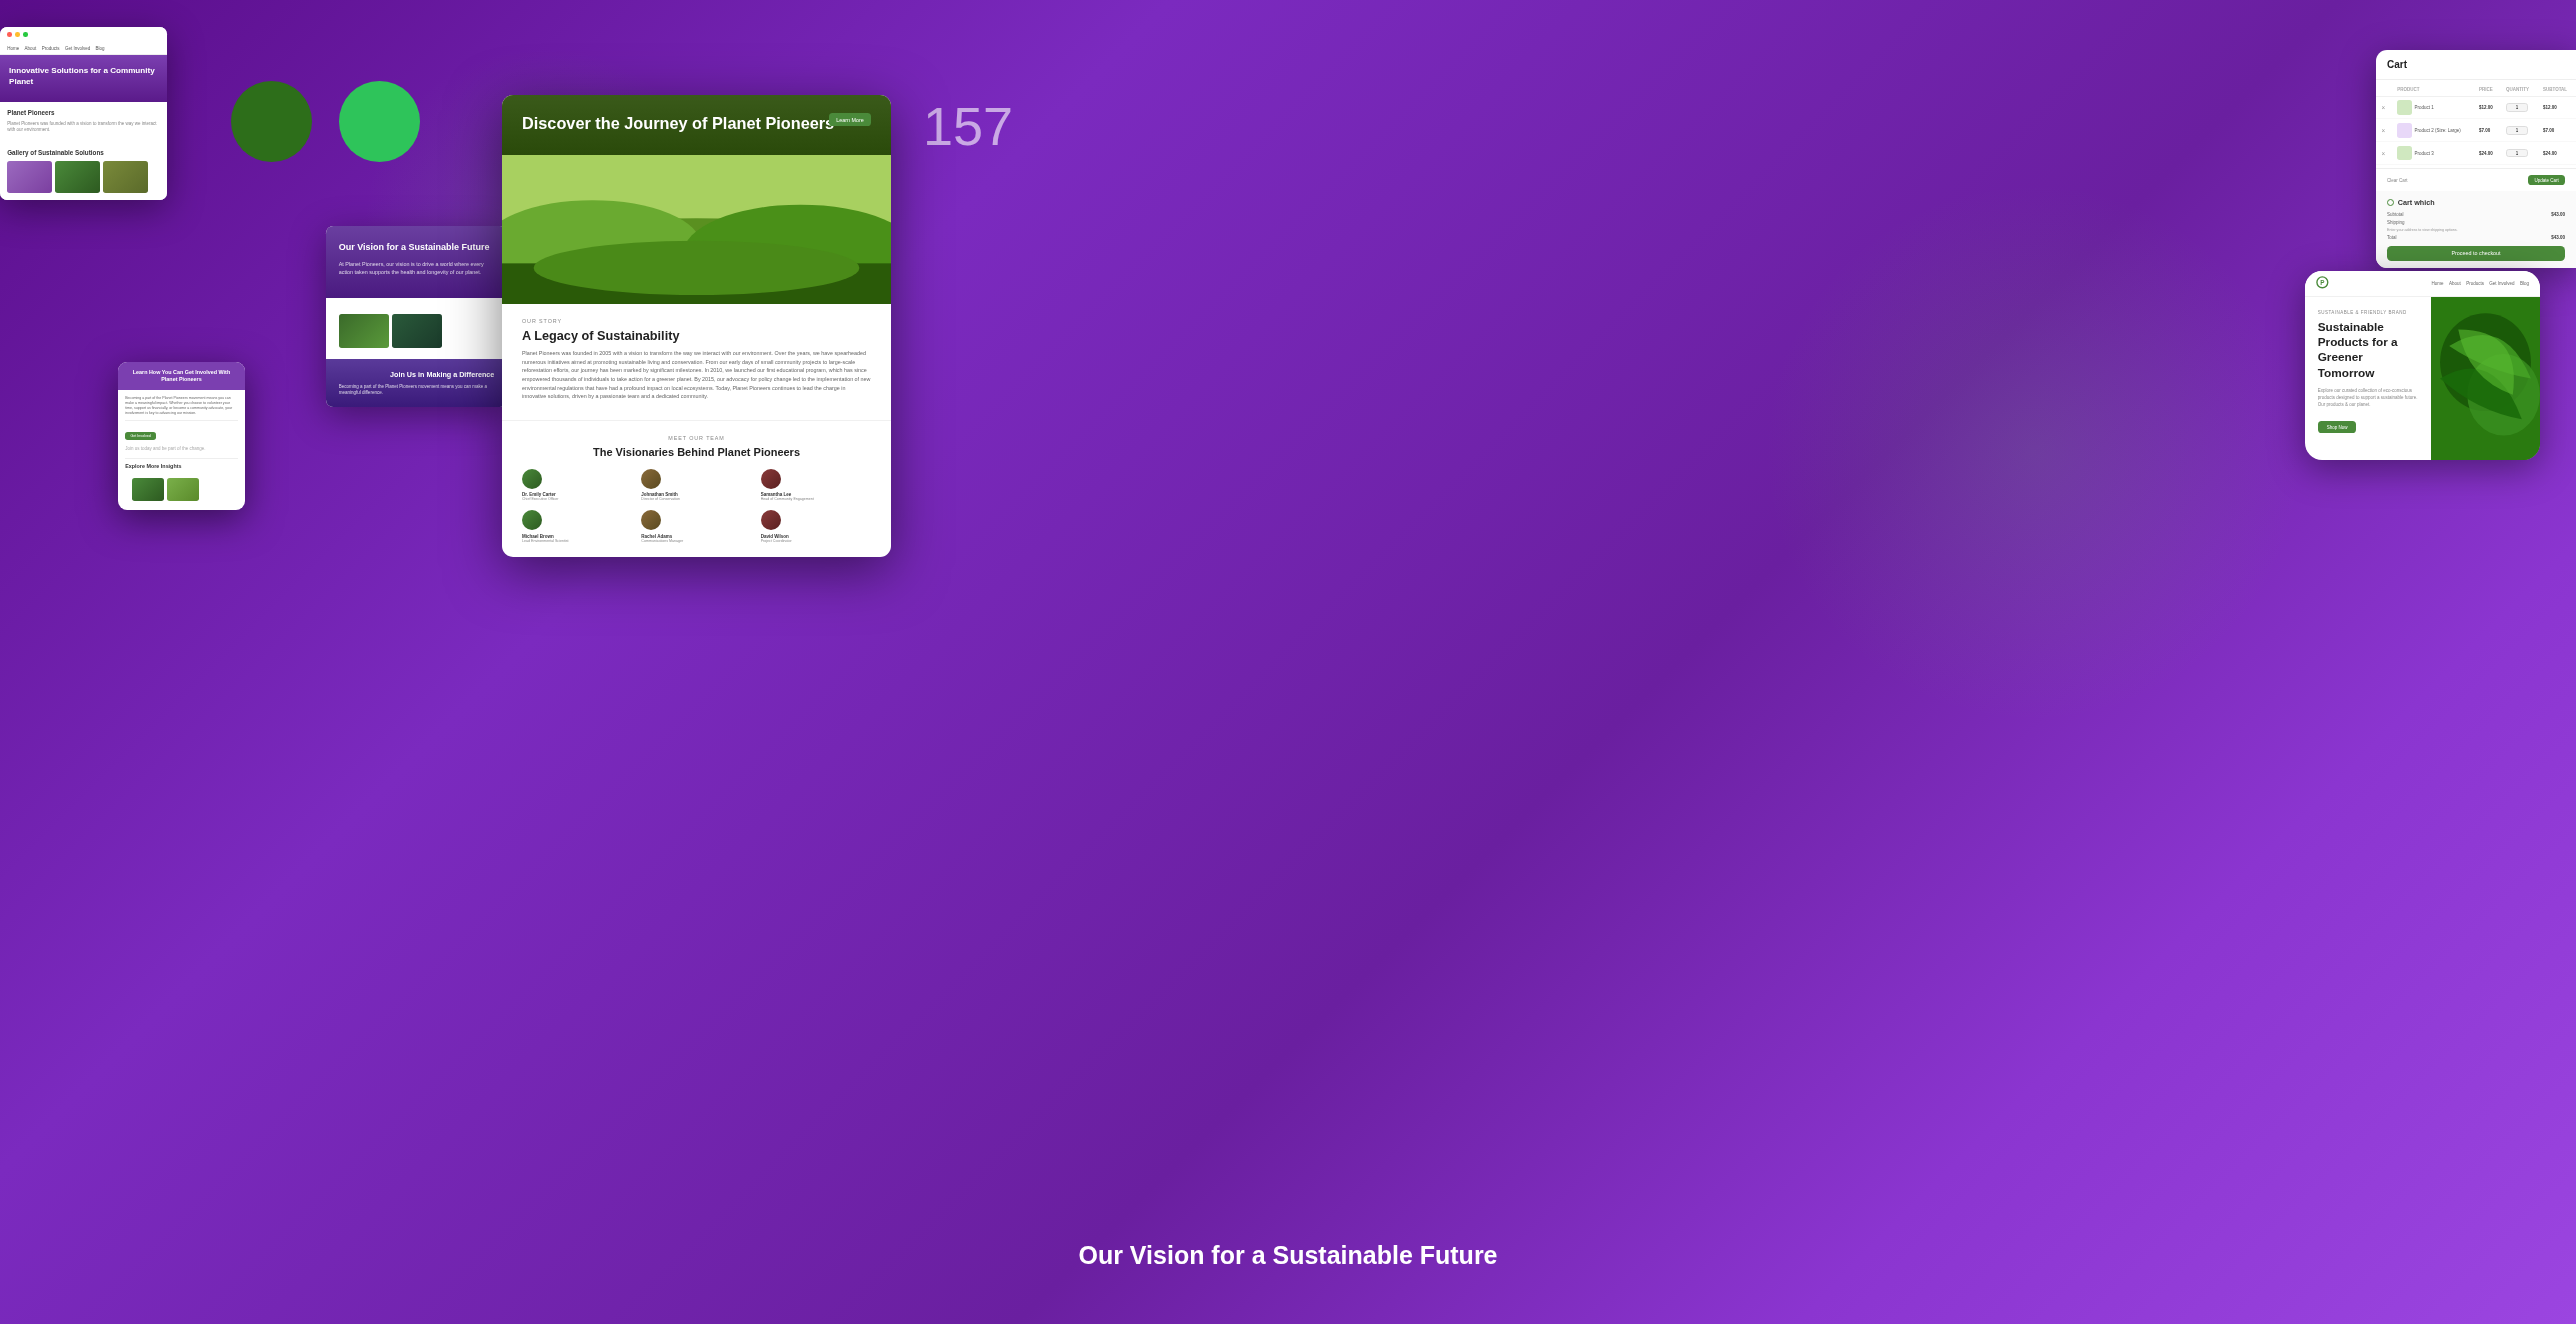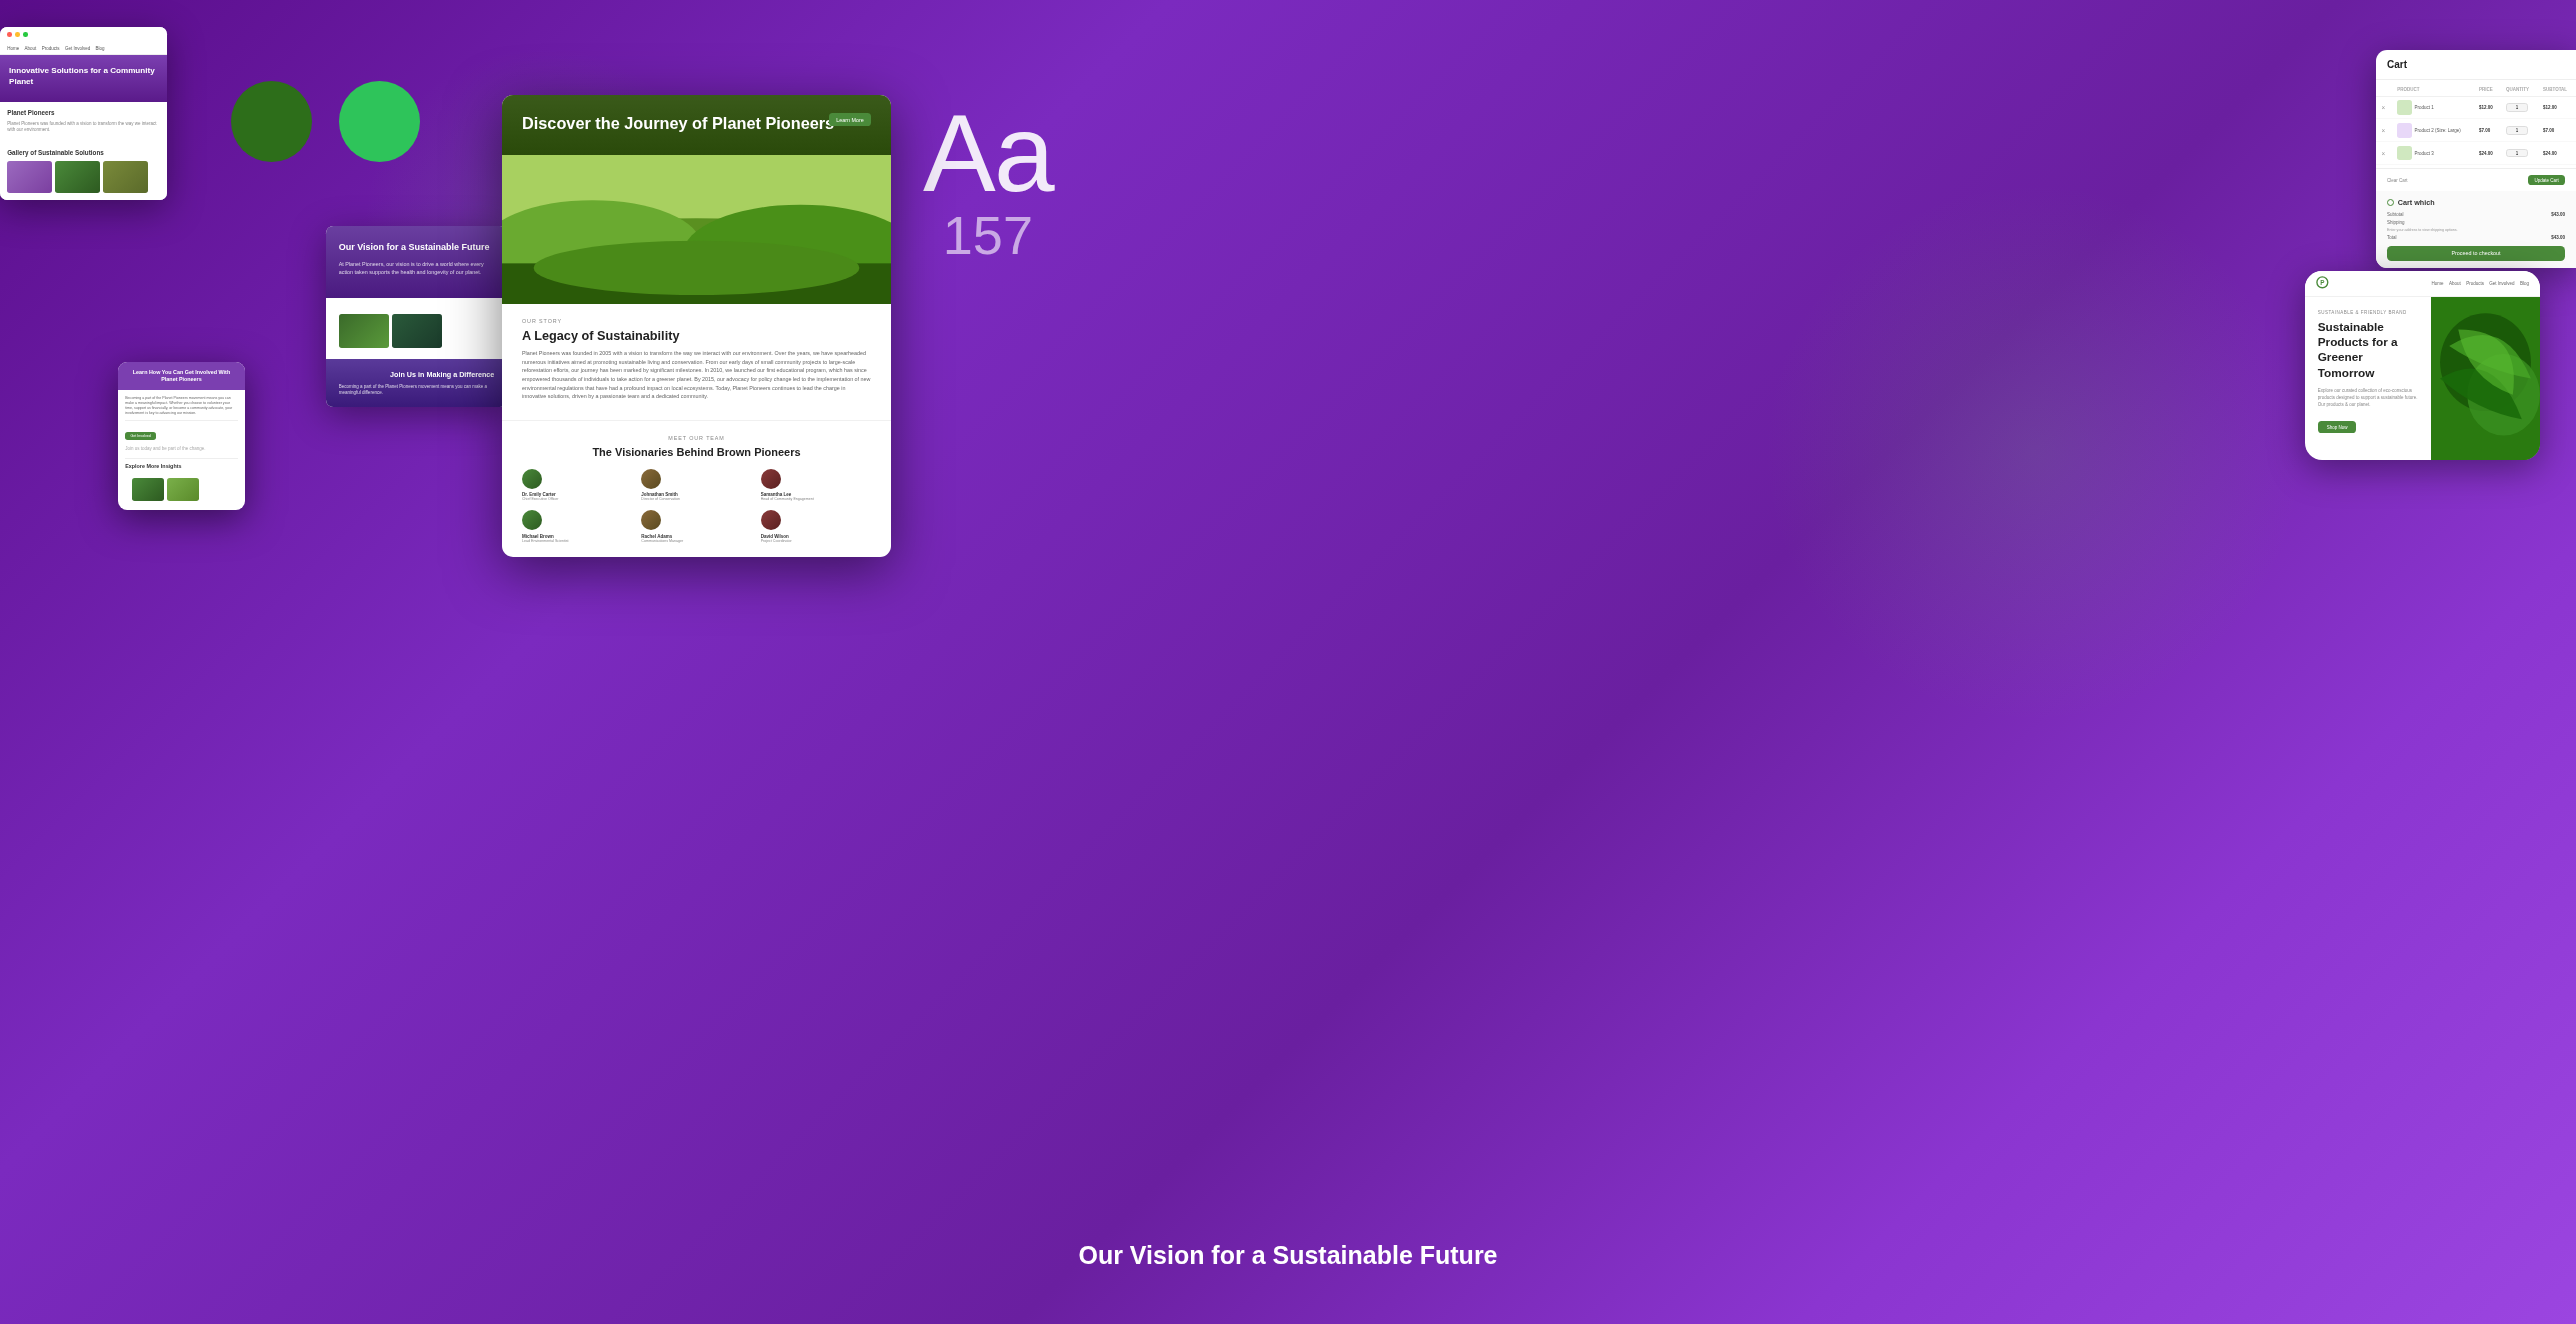--- a/index.html
+++ b/index.html
@@ -361,21 +361,20 @@
     </div>
   </div>
 </div>
 
 <div class="color-swatches">
   <div class="swatch swatch-dark-green"></div>
   <div class="swatch swatch-bright-green"></div>
 </div>
 
 <div class="typography-display">
-  <div class="aa">Aa</div>
   <div class="nums">157</div>
 </div>
 
 <div class="mid-left-panel">
   <div class="mlp-hero">
     <h2>Our Vision for a Sustainable Future</h2>
     <p>At Planet Pioneers, our vision is to drive a world where every action taken supports the health and longevity of our planet.</p>
   </div>
   <div class="mlp-section">
     <div class="mlp-gallery">
@@ -407,21 +406,21 @@
       <ellipse cx="215" cy="125" rx="180" ry="30" fill="#4a8a18"></ellipse>
     </svg>
   </div>
   <div class="mc-story">
     <div class="label">OUR STORY</div>
     <h2>A Legacy of Sustainability</h2>
     <p>Planet Pioneers was founded in 2005 with a vision to transform the way we interact with our environment. Over the years, we have spearheaded numerous initiatives aimed at promoting sustainable living and conservation. From our early days of small community projects to large-scale reforestation efforts, our journey has been marked by significant milestones. In 2010, we launched our first educational program, which has since empowered thousands of individuals to take action for a greener planet. By 2015, our advocacy for policy change led to the implementation of new environmental regulations that have had a profound impact on local ecosystems. Today, Planet Pioneers continues to lead the charge in innovative solutions, driven by a passionate team and a dedicated community.</p>
   </div>
   <div class="mc-team">
     <div class="label">MEET OUR TEAM</div>
-    <h2>The Visionaries Behind Brown Pioneers</h2>
+    <h2>The Visionaries Behind Planet Pioneers</h2>
     <div class="mc-team-grid">
       <div class="mc-team-member">
         <div class="mc-avatar green"></div>
         <div class="mc-member-name">Dr. Emily Carter</div>
         <div class="mc-member-title">Chief Executive Officer</div>
       </div>
       <div class="mc-team-member">
         <div class="mc-avatar brown"></div>
         <div class="mc-member-name">Johnathan Smith</div>
         <div class="mc-member-title">Director of Conservation</div>

